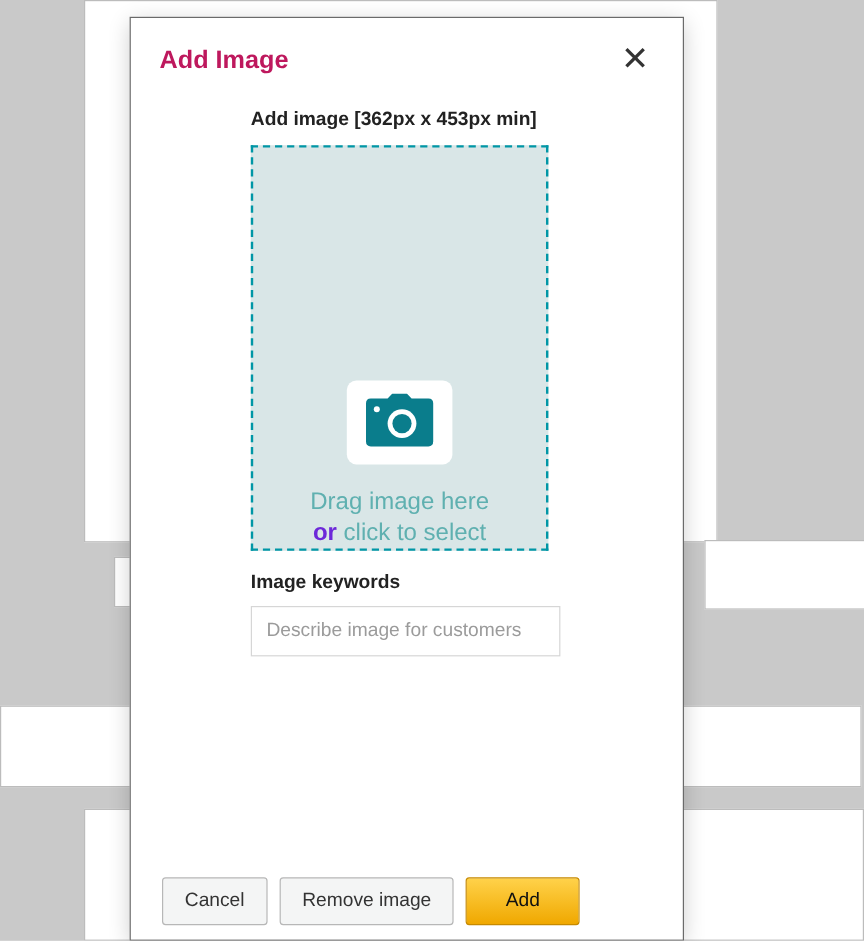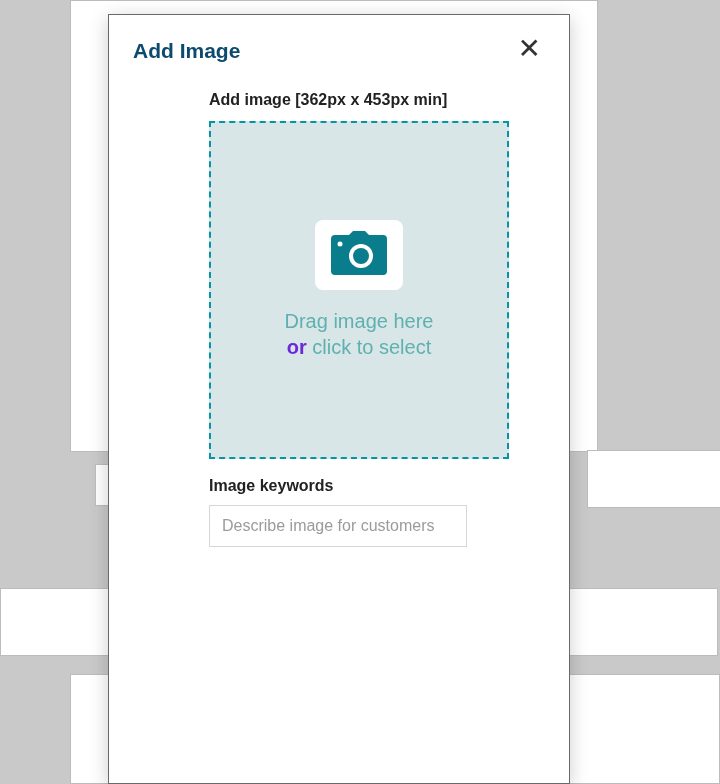--- a/index.html
+++ b/index.html
@@ -42,21 +42,21 @@
     }
     .modal-header {
       padding: 24px 24px 10px 24px;
       display: flex;
       justify-content: space-between;
       align-items: flex-start;
     }
     .modal-title {
       font-size: 21px;
       font-weight: 700;
-      color: #0c4a6e;
+      color: #be185d;
     }
     .close-btn {
       cursor: pointer;
       font-size: 28px;
       line-height: 20px;
       color: #333;
       background: none;
       border: none;
       padding: 0 4px;
     }
@@ -66,28 +66,28 @@
     }
     .section-label {
       font-size: 16px;
       font-weight: 600;
       color: #222;
       line-height: 1.4;
       margin-bottom: 10px;
       max-width: 260px;
     }
     .dropzone {
-      width: 300px;
+      width: 248px;
       height: 338px;
       border: 2px dashed #0096a6;
       background: #d9e6e7;
       display: flex;
       flex-direction: column;
       align-items: center;
-      justify-content: center;
+      justify-content: flex-end;
       cursor: pointer;
       position: relative;
     }
     .camera-icon-wrap {
       width: 88px;
       height: 70px;
       background: #ffffff;
       border-radius: 8px;
       display: flex;
       align-items: center;
@@ -181,13 +181,18 @@
       <div class="drop-text">
         <span>Drag image here</span><br>
         <span class="bold">or </span><span>click to select</span>
       </div>
     </div>
 
     <div class="keywords-label">Image keywords</div>
     <input class="keywords-input" type="text" placeholder="Describe image for customers" style="">
   </div>
 
+  <div class="modal-footer">
+    <button class="btn btn-secondary">Cancel</button>
+    <button class="btn btn-secondary">Remove image</button>
+    <button class="btn btn-primary">Add</button>
+  </div>
 </div>
 
 </body></html>

